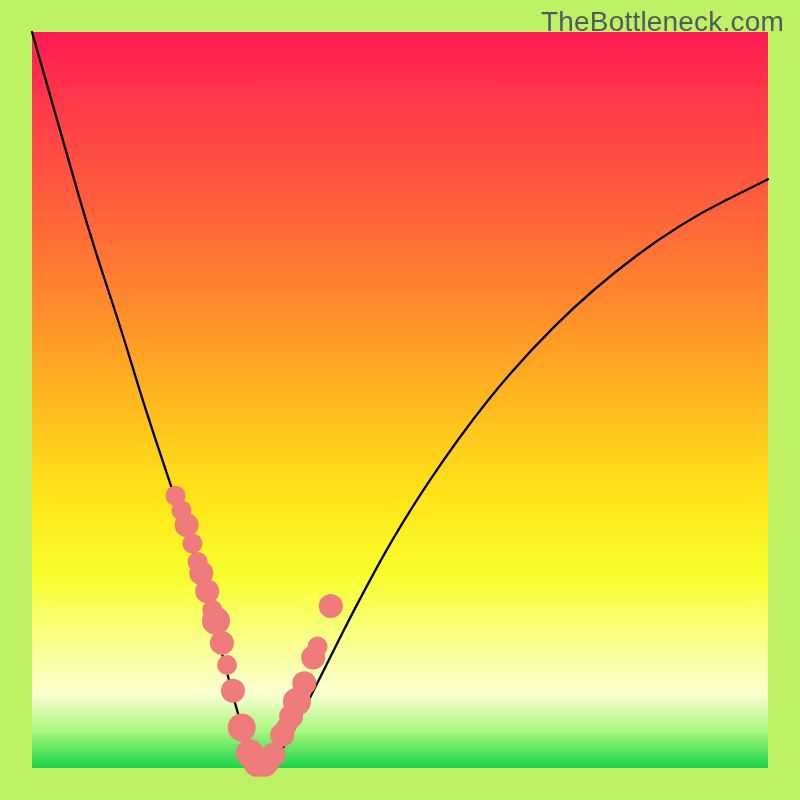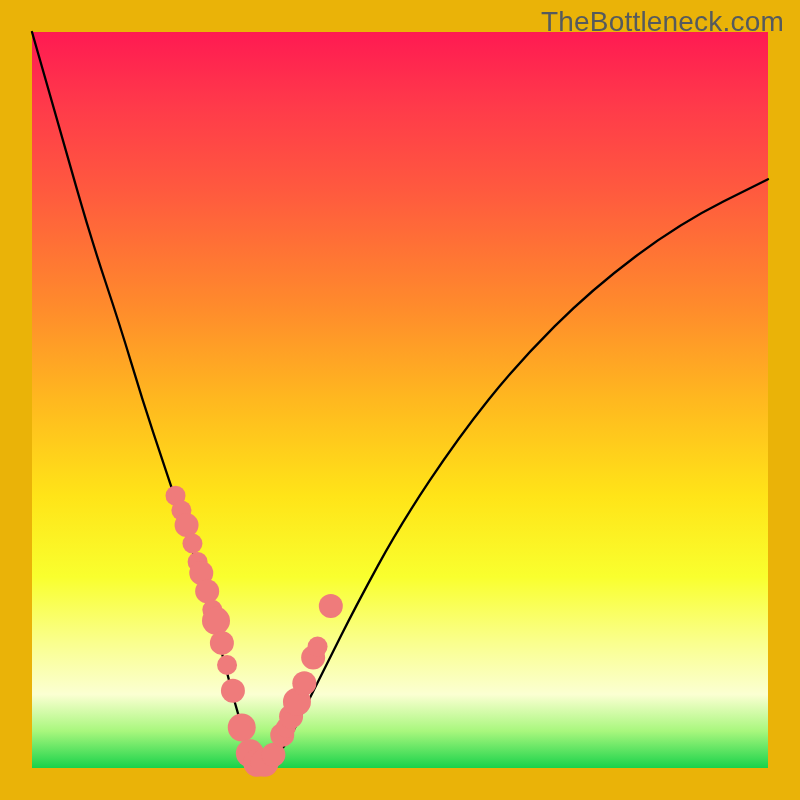--- a/index.html
+++ b/index.html
@@ -7,21 +7,21 @@
     padding: 0;
     width: 800px;
     height: 800px;
     overflow: hidden;
     background: #000;
     font-family: Arial, Helvetica, sans-serif;
   }
   .frame {
     position: absolute;
     inset: 0;
-    background: #eab308;
+    background: #bef264;
   }
   .plot {
     position: absolute;
     left: 32px;
     top: 32px;
     width: 736px;
     height: 736px;
     
     background: linear-gradient(
       to bottom,

